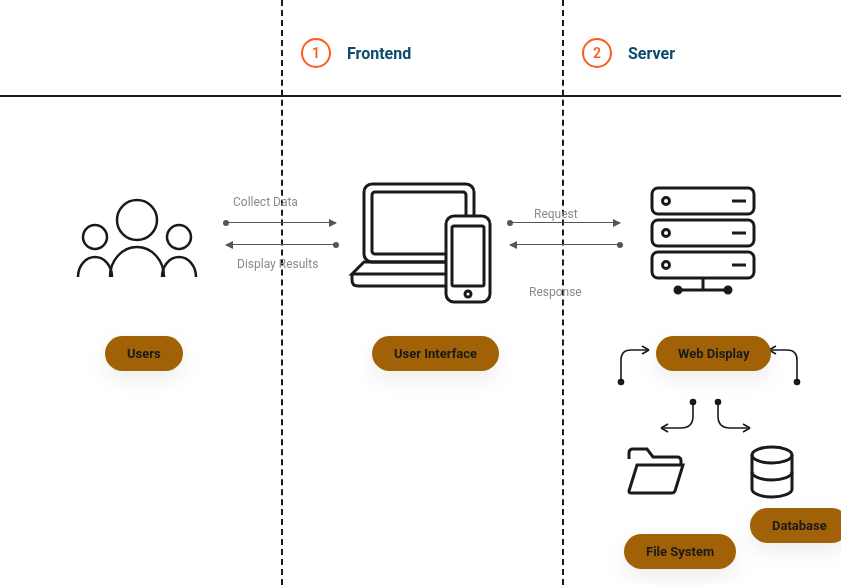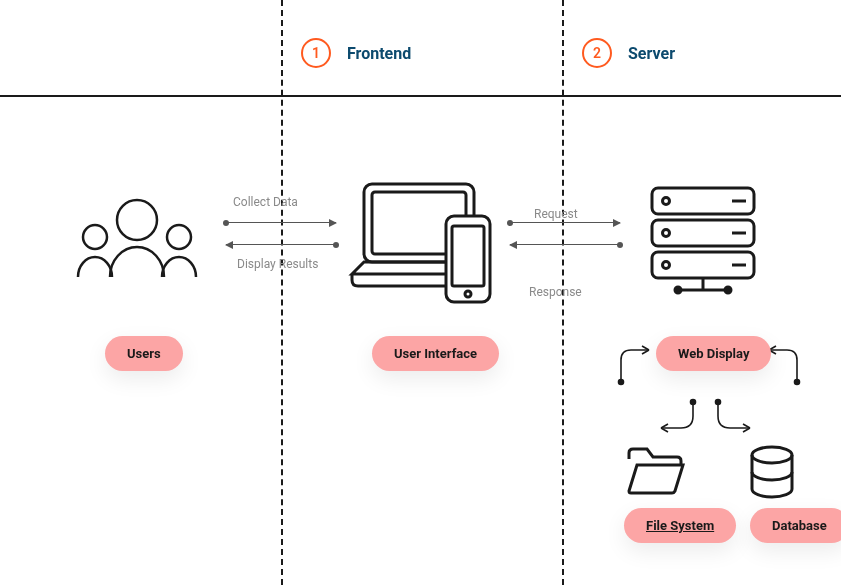--- a/index.html
+++ b/index.html
@@ -48,33 +48,33 @@
   .vline {
     position: absolute;
     top: 0; bottom: 0;
     border-left: 2px dashed #1a1a1a;
   }
   .vline.one { left: 281px; }
   .vline.two { left: 562px; }
 
   .node-label {
     position: absolute;
-    background: #fca5a5;
+    background: #a16207;
     border-radius: 22px;
     padding: 10px 22px;
     font-size: 13px;
     font-weight: 700;
     color: #1a1a1a;
     box-shadow: 0 8px 22px rgba(0,0,0,0.08);
     white-space: nowrap;
   }
   .label-users    { left: 105px; top: 336px; }
   .label-ui       { left: 372px; top: 336px; }
   .label-websrv   { left: 656px; top: 336px; }
-  .label-fs       { left: 624px; top: 508px; text-decoration: underline; }
+  .label-fs       { left: 624px; top: 534px; }
   .label-db       { left: 750px; top: 508px; }
 
   .flow-text {
     position: absolute;
     font-size: 12px;
     color: #8a8a8a;
   }
   .ft-collect  { left: 233px; top: 195px; }
   .ft-display  { left: 237px; top: 257px; }
   .ft-request  { left: 534px; top: 207px; }

